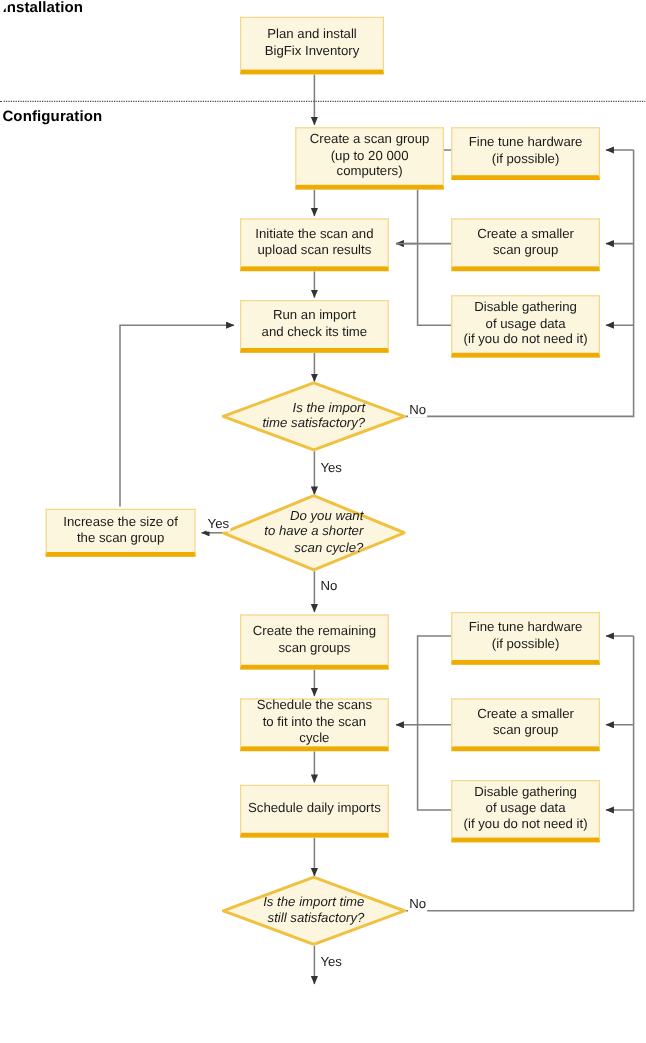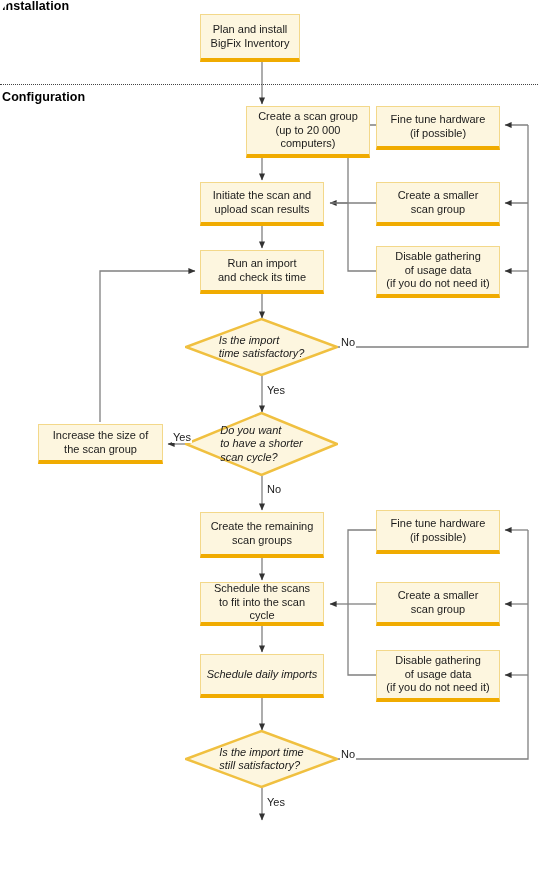--- a/index.html
+++ b/index.html
@@ -64,21 +64,21 @@
   }
   .decision .dlabel {
     position: absolute;
     left: 0;
     top: 0;
     width: 100%;
     height: 100%;
     display: flex;
     align-items: center;
     justify-content: center;
-    text-align: left;
+    text-align: right;
     font-size: 11px;
     line-height: 13.5px;
     font-style: italic;
     color: #1a1a1a;
   }
   
   #wires {
     position: absolute;
     left: 0;
     top: 0;
@@ -152,21 +152,21 @@
       <path d="M376,604 L348,604"></path>
     </g>
   </svg>
 
   <div class="section-title" style="left:2px; top:-1px;">Installation</div>
 
   <div class="divider" style="top:84px;"></div>
 
   <div class="section-title" style="left:2px; top:90px;">Configuration</div>
 
-  <div class="node" style="left:200px; top:14px; width:100px; height:48px;">
+  <div class="node" style="left:200px; top:14px; width:120px; height:48px;">
     <span class="txt">Plan and install<br>BigFix Inventory</span>
   </div>
 
   <div class="node" style="left:200px; top:106px; width:124px; height:52px;margin-left:46px;">
     <span class="txt">Create a scan group<br>(up to 20 000<br>computers)</span>
   </div>
 
   <div class="node" style="left:200px; top:182px; width:124px; height:44px;text-align:center;">
     <span class="txt">Initiate the scan and<br>upload scan results</span>
   </div>
@@ -192,21 +192,21 @@
   </div>
 
   <div class="node" style="left:200px; top:512px; width:124px; height:46px;justify-content:center;">
     <span class="txt">Create the remaining<br>scan groups</span>
   </div>
 
   <div class="node" style="left:200px; top:582px; width:124px; height:44px;">
     <span class="txt">Schedule the scans<br>to fit into the scan cycle</span>
   </div>
 
-  <div class="node" style="left:200px; top:654px; width:124px; height:44px;font-style:italic;">
+  <div class="node" style="left:200px; top:654px; width:124px; height:44px;">
     <span class="txt">Schedule daily imports</span>
   </div>
 
   <div class="node" style="left:376px; top:510px; width:124px; height:44px;">
     <span class="txt">Fine tune hardware<br>(if possible)</span>
   </div>
 
   <div class="node" style="left:376px; top:582px; width:124px; height:44px;">
     <span class="txt">Create a smaller<br>scan group</span>
   </div>

